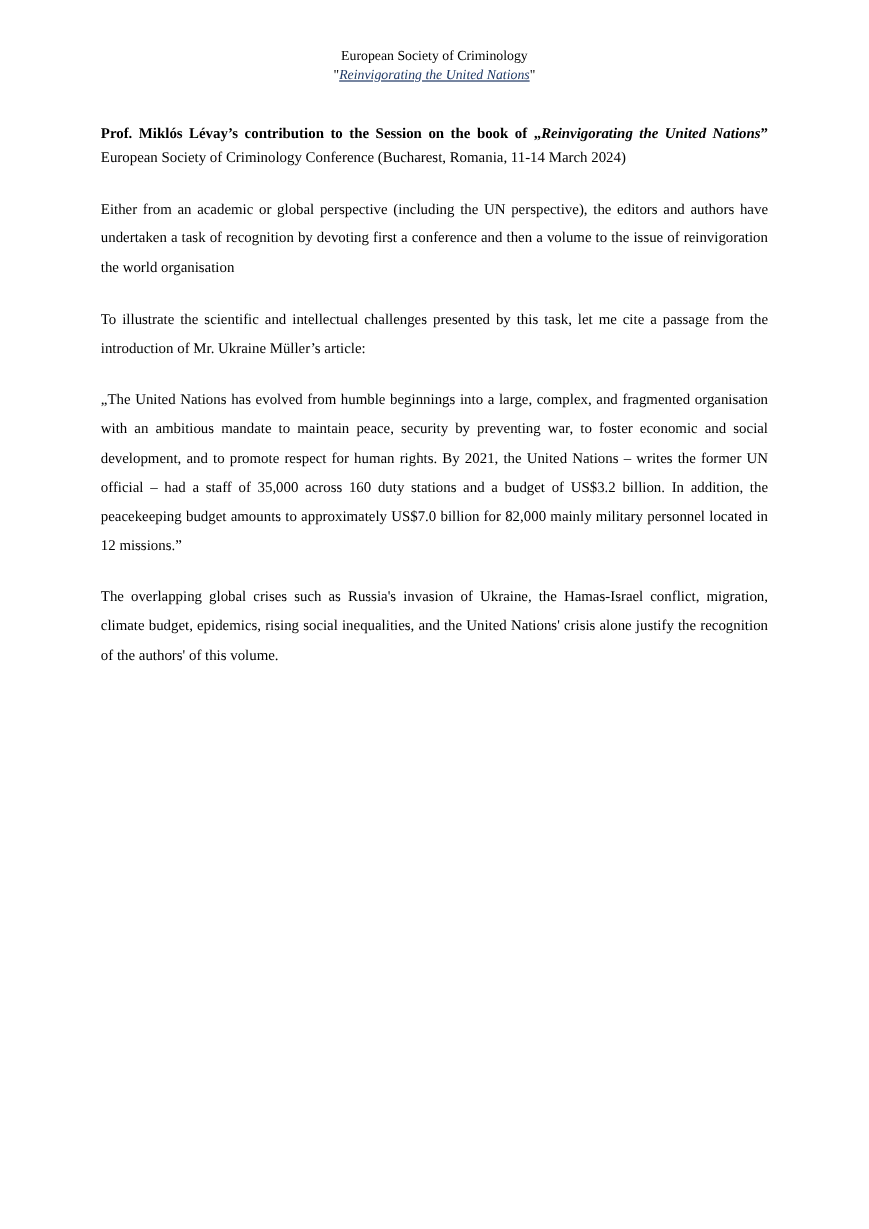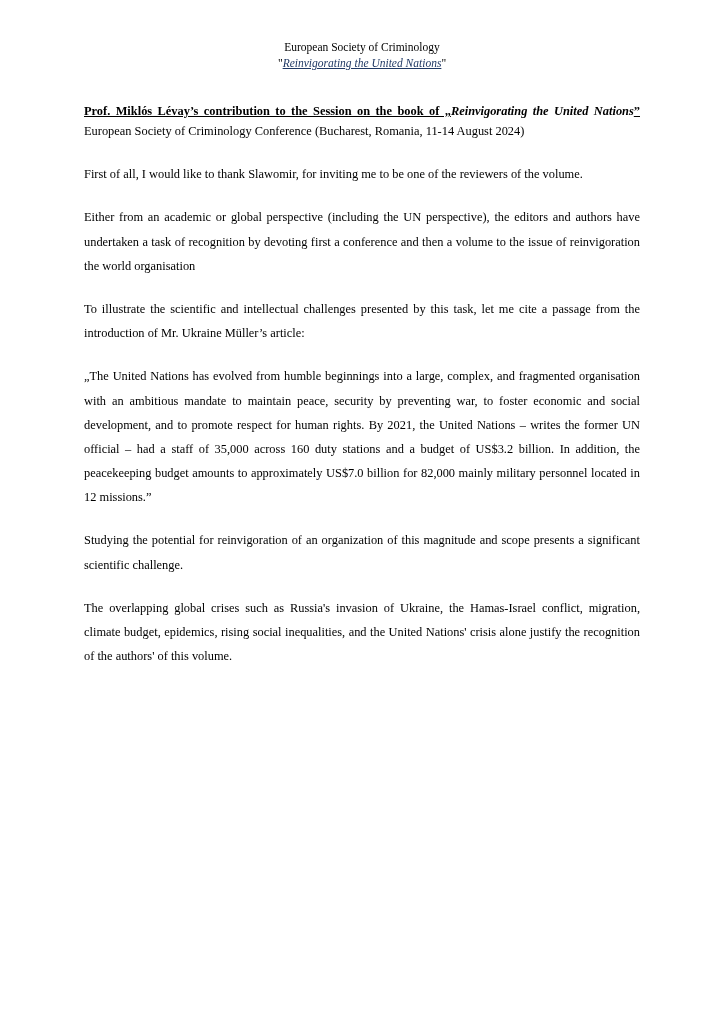--- a/index.html
+++ b/index.html
@@ -44,44 +44,41 @@
     text-align: justify;
     margin: 0 0 19px 0;
     line-height: 1.95;
   }
   .para.tight {
     line-height: 1.62;
     margin-bottom: 21px;
   }
   .para b {
     font-weight: bold;
-    text-decoration: underline;
   }
   .para .bi {
     font-weight: bold;
     font-style: italic;
   }
 </style>
 </head>
 <body>
 
 <div class="page">
 
   <div class="doc-header">
     <span class="line">European Society of Criminology</span>
     <span class="line"><span class="quoted">"</span><span class="link" style="color: rgb(31, 56, 100);">Reinvigorating the United Nations</span><span class="quoted">"</span></span>
   </div>
 
-  <p class="para tight"><b>Prof. Miklós Lévay’s contribution to the Session on the book of „</b><span class="bi">Reinvigorating the United Nations</span><b>”</b><span> European Society of Criminology Conference (Bucharest, Romania, 11-14 August 2024)</span></p>
+  <p class="para tight"><b>Prof. Miklós Lévay’s contribution to the Session on the book of „</b><span class="bi">Reinvigorating the United Nations</span><b>”</b><span> European Society of Criminology Conference (Bucharest, Romania, 11-14 March 2024)</span></p>
 
-  <p class="para">First of all, I would like to thank Slawomir, for inviting me to be one of the reviewers of the volume.</p>
 
   <p class="para">Either from an academic or global perspective (including the UN perspective), the editors and authors have undertaken a task of recognition by devoting first a conference and then a volume to the issue of reinvigoration the world organisation</p>
 
   <p class="para">To illustrate the scientific and intellectual challenges presented by this task, let me cite a passage from the introduction of Mr. Ukraine Müller’s article:</p>
 
   <p class="para">„The United Nations has evolved from humble beginnings into a large, complex, and fragmented organisation with an ambitious mandate to maintain peace, security by preventing war, to foster economic and social development, and to promote respect for human rights. By 2021, the United Nations – writes the former UN official – had a staff of 35,000 across 160 duty stations and a budget of US$3.2 billion. In addition, the peacekeeping budget amounts to approximately US$7.0 billion for 82,000 mainly military personnel located in 12 missions.”</p>
 
-  <p class="para">Studying the potential for reinvigoration of an organization of this magnitude and scope presents a significant scientific challenge.</p>
 
   <p class="para">The overlapping global crises such as Russia's invasion of Ukraine, the Hamas-Israel conflict, migration, climate budget, epidemics, rising social inequalities, and the United Nations' crisis alone justify the recognition of the authors' of this volume.</p>
 
 </div>
 
 </body></html>

